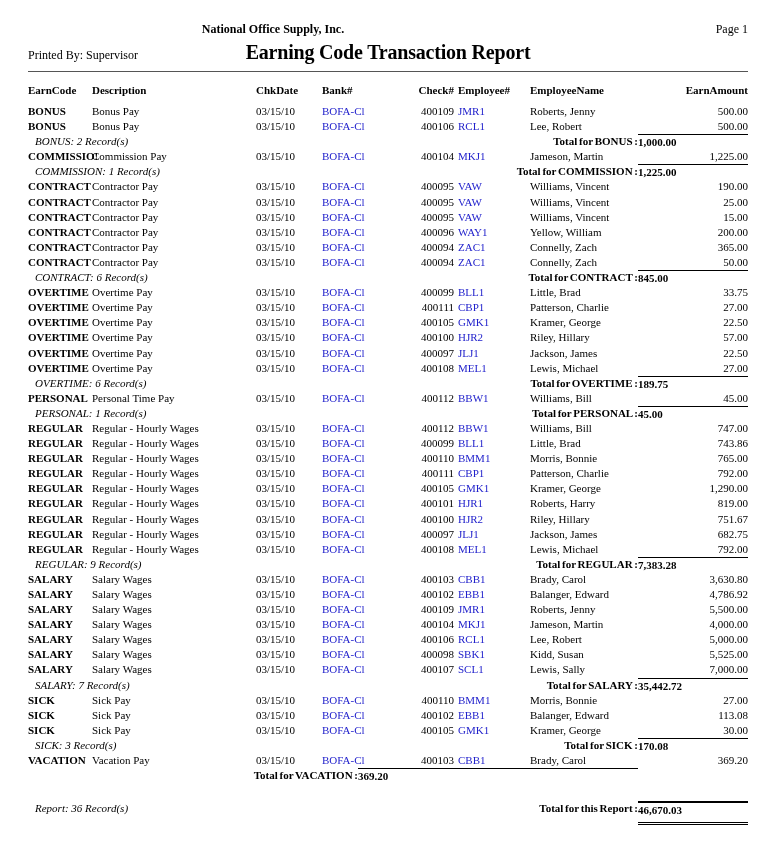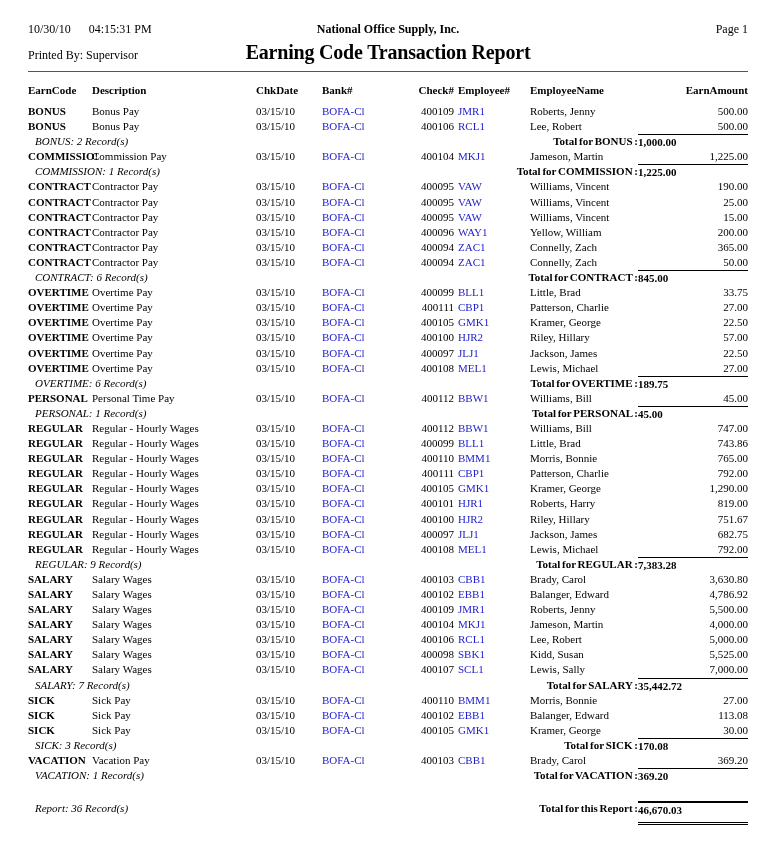--- a/index.html
+++ b/index.html
@@ -42,24 +42,20 @@
   .tamt{font-weight:bold;border-top:1px solid #000;}
   .trow.report{margin-top:18px;height:24px;}
   .trow.report .tamt{border-top:2px solid #000;border-bottom:3px double #000;padding-bottom:2px;}
 </style>
 </head>
 <body>
 
 <div class="page" style="--link: #2222CC;">
 
   <div class="r1">
-    <div class="dt">
-      <span>10/30/10</span>
-      <span>04:15:31 PM</span>
-    </div>
     <div class="co">National Office Supply, Inc.</div>
     <div class="pg">Page 1</div>
   </div>
 
   <div class="r2">
     <div class="pb">Printed By: Supervisor</div>
     <div class="ttl">Earning Code Transaction Report</div>
     <div class="sp"></div>
   </div>
 
@@ -471,21 +467,20 @@
         <span class="c earn">VACATION</span>
         <span class="c desc">Vacation Pay</span>
         <span class="c date">03/15/10</span>
         <span class="c bank">BOFA-Cl</span>
         <span class="c chk">400103</span>
         <span class="c emp">CBB1</span>
         <span class="c name">Brady, Carol</span>
         <span class="c amt">369.20</span>
       </div>
       <div class="trow">
-        <span class="c sum">VACATION: 1 Record(s)</span>
         <span class="c tlabel">Total for VACATION :</span>
         <span class="c tamt">369.20</span>
       </div>
       <div class="trow report">
         <span class="c sum">Report: 36 Record(s)</span>
         <span class="c tlabel">Total for this Report :</span>
         <span class="c tamt">46,670.03</span>
       </div>
     </div>
 

